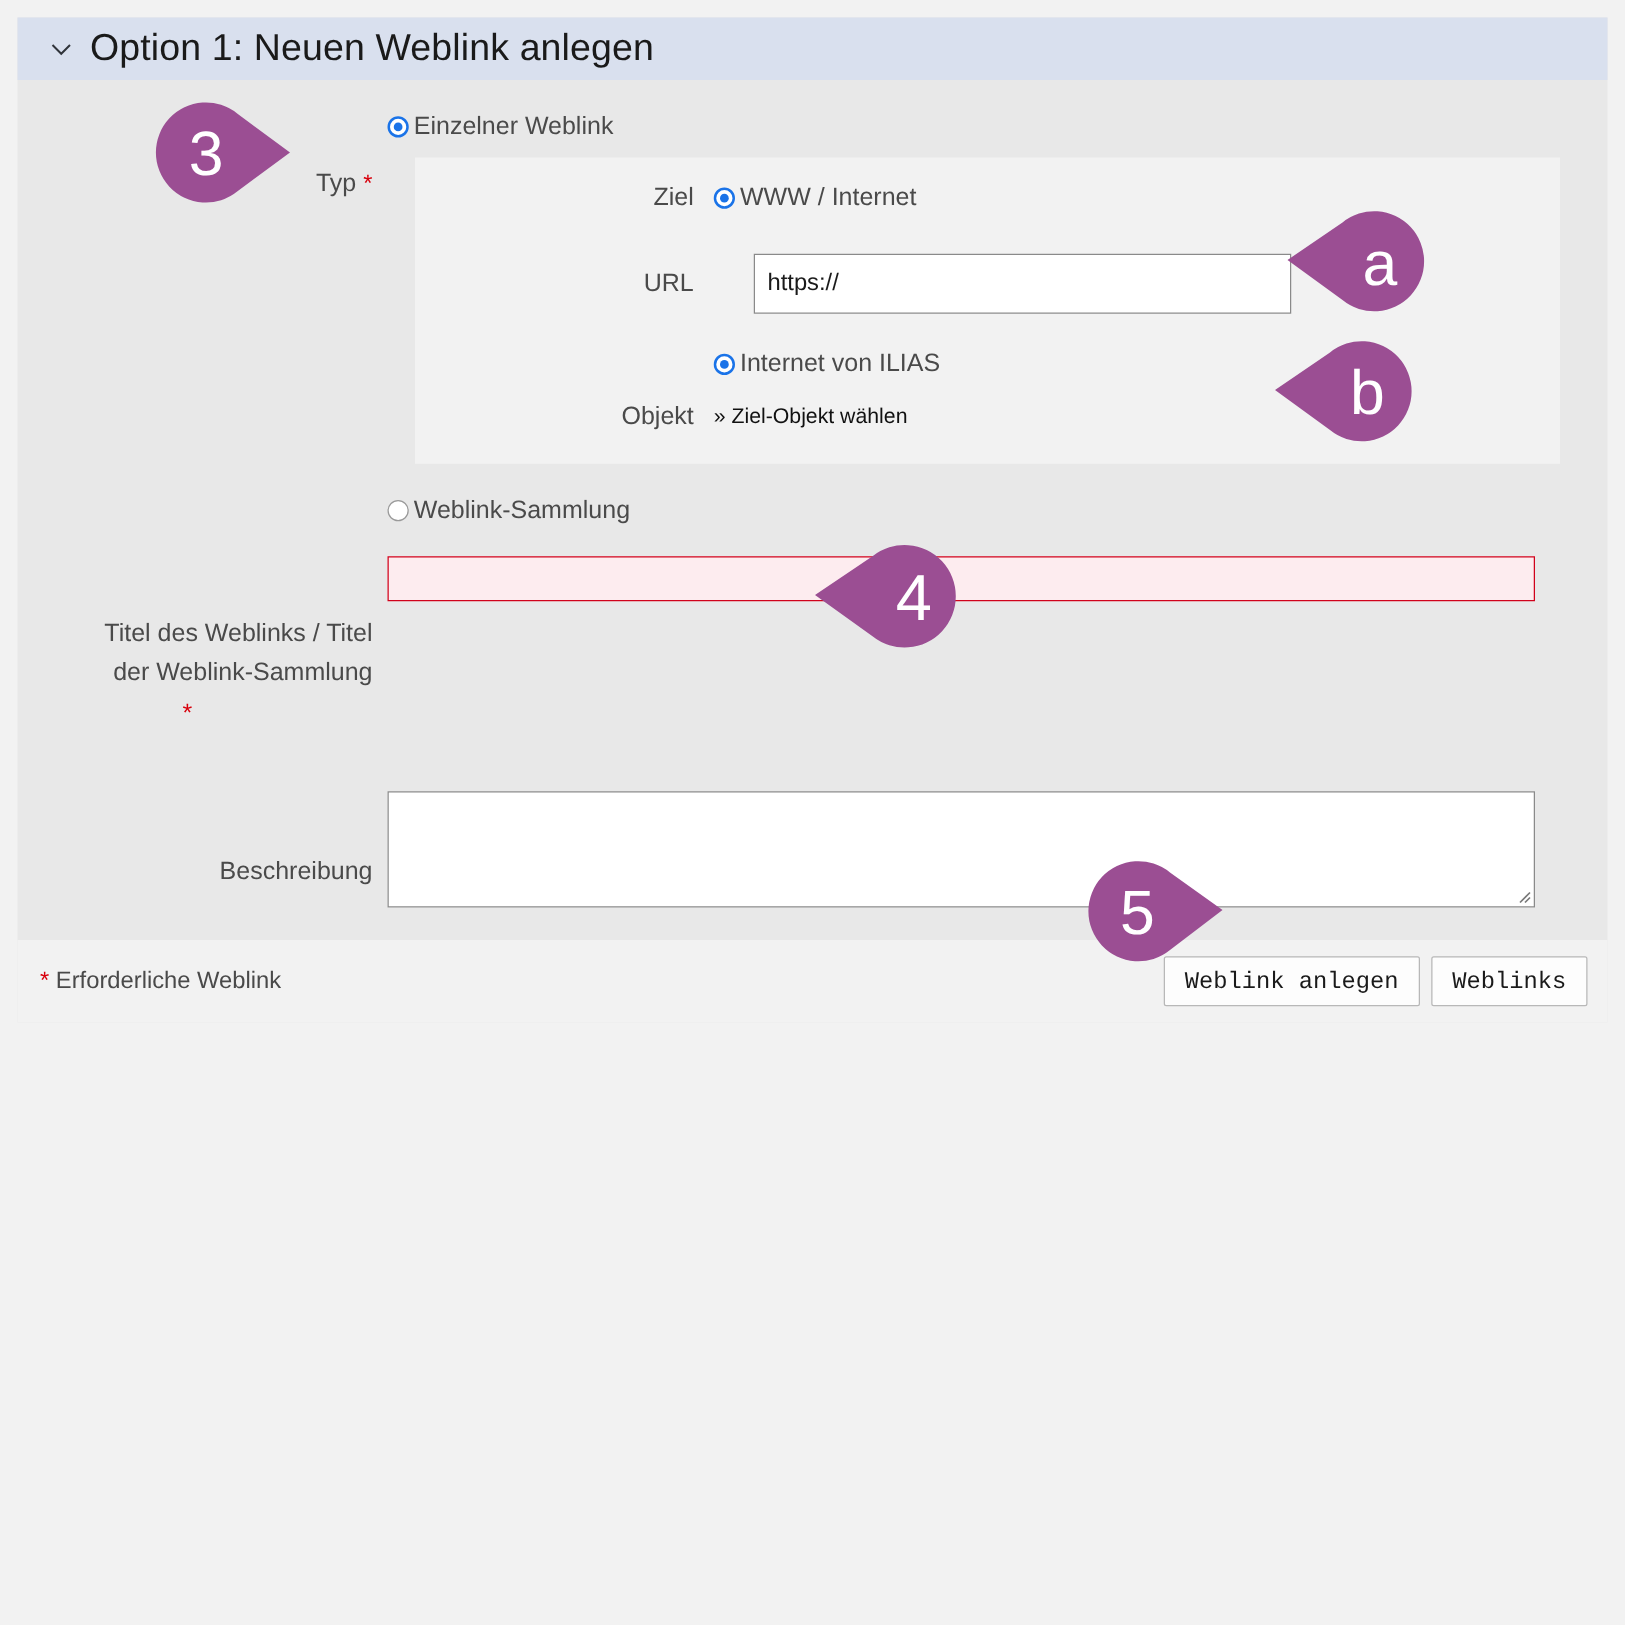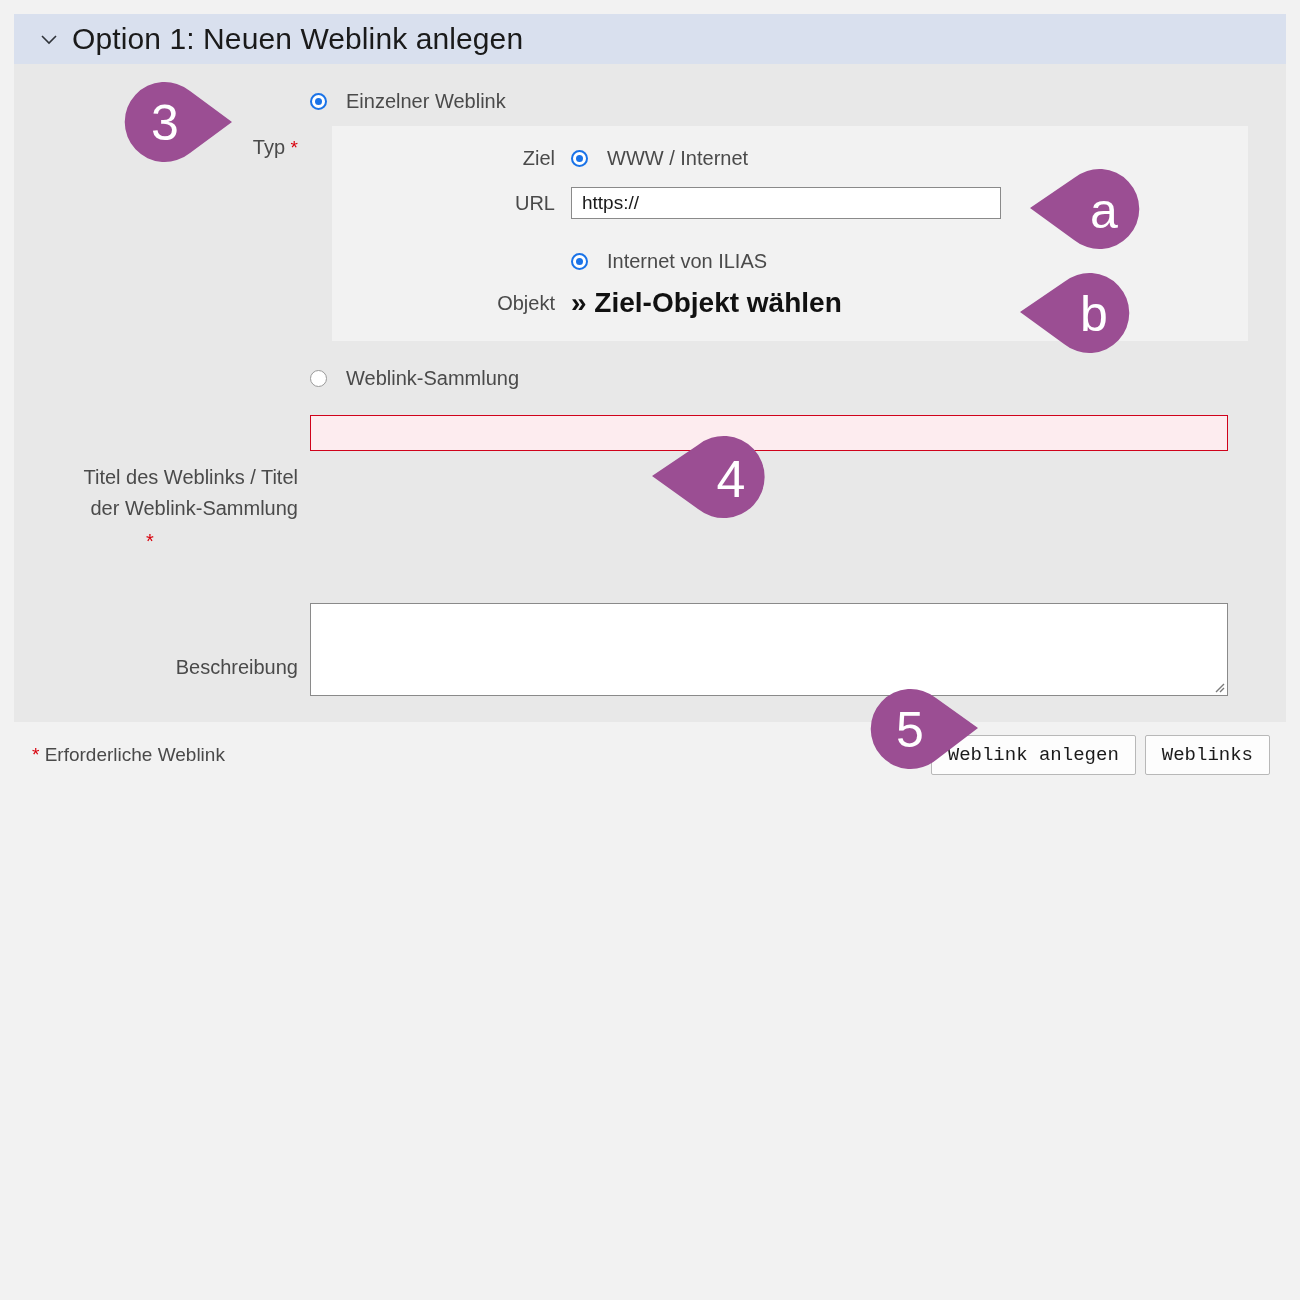--- a/index.html
+++ b/index.html
@@ -79,21 +79,21 @@
     flex: 1 1 auto;
     min-width: 0;
   }
 
   .row-typ { padding-top: 22px; }
 
   
   .radio-line {
     display: flex;
     align-items: center;
-    gap: 19px;
+    gap: 4px;
     line-height: 30px;
   }
   .radio-label {
     font-size: 20px;
     color: #4a4a4a;
   }
   .radio {
     width: 17px;
     height: 17px;
     border-radius: 50%;
@@ -135,40 +135,40 @@
     width: 239px;
     flex: 0 0 239px;
     text-align: right;
     padding-right: 16px;
     box-sizing: border-box;
     font-size: 20px;
     color: #4a4a4a;
   }
   .subctl { flex: 1 1 auto; }
 
-  .url-row { margin-top: 9px; }
+  .url-row { margin-top: 27px; gap: 32px; }
   .url-input {
     width: 430px;
-    height: 32px;
+    height: 48px;
     box-sizing: border-box;
     border: 1px solid #8a8a8a;
     background: #ffffff;
     font-family: "Liberation Sans", sans-serif;
     font-size: 19px;
     color: #1a1a1a;
     padding: 0 10px;
     border-radius: 0;
     outline: none;
   }
 
   .ilias-row { margin-top: 22px; }
   .objekt-row { margin-top: 6px; }
   .obj-link {
-    font-size: 28px;
-    font-weight: bold;
+    font-size: 17px;
+    font-weight: normal;
     color: #111111;
     text-decoration: none;
     cursor: pointer;
     white-space: nowrap;
   }
 
   .row-sammlung {
     padding-top: 22px;
     padding-left: 0;
   }

